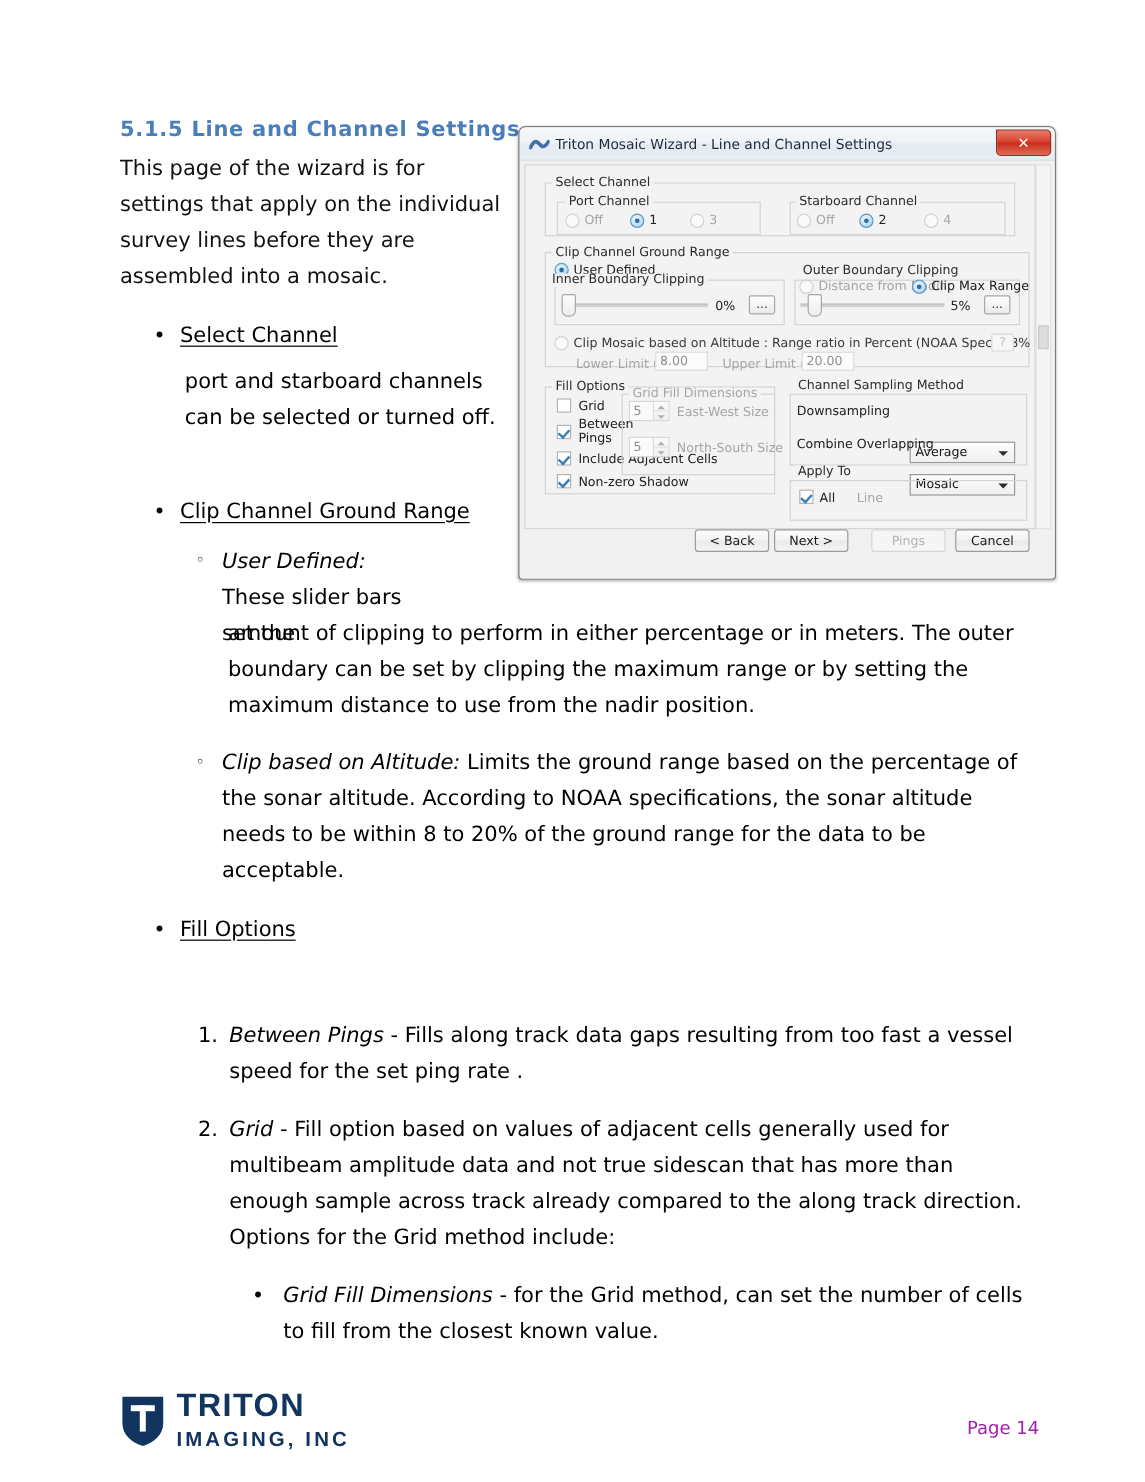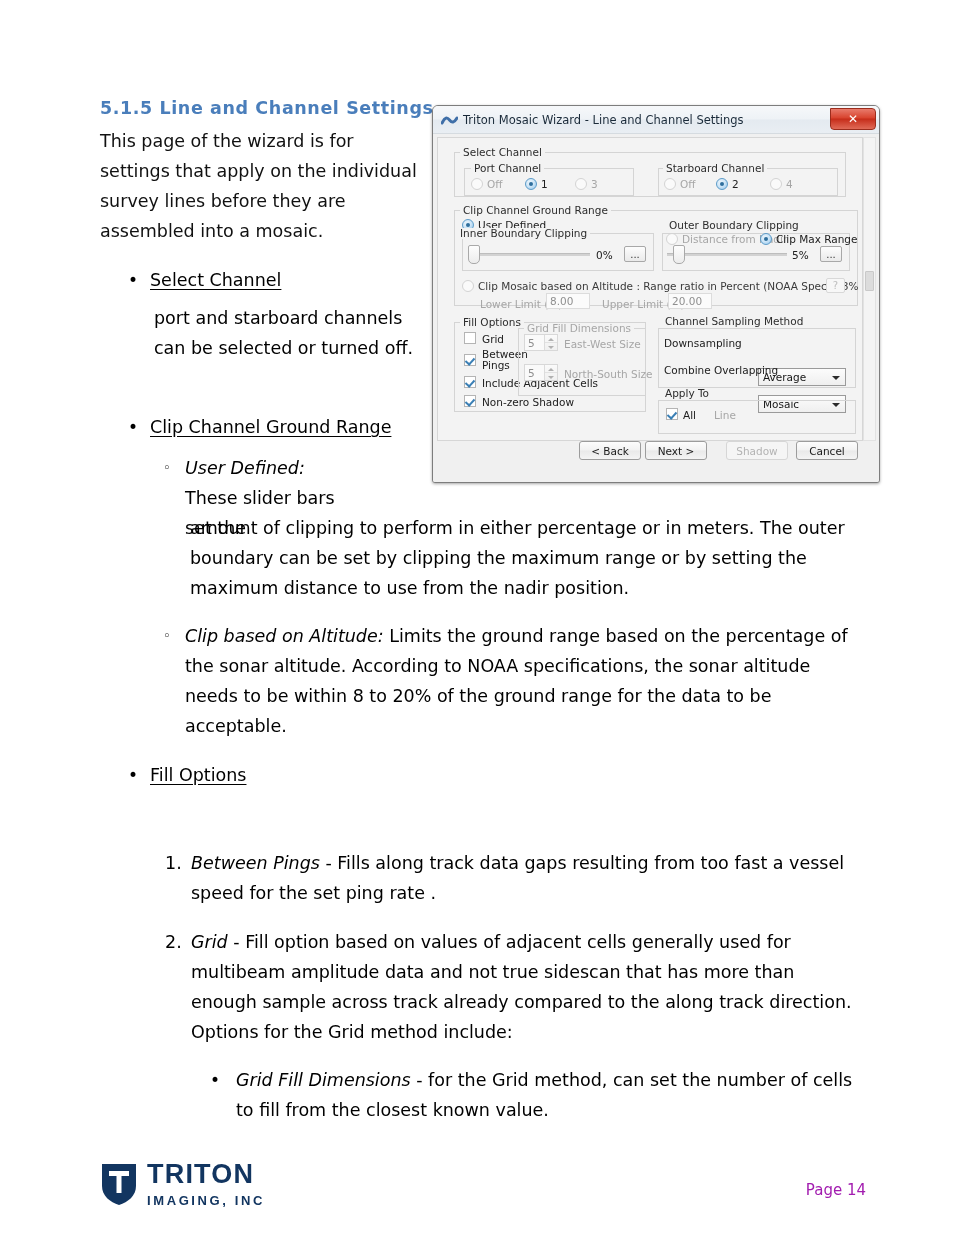--- a/index.html
+++ b/index.html
@@ -109,21 +109,21 @@
   }
   .logo-main {
     font-size: 27px;
     font-weight: bold;
     color: #123560;
     letter-spacing: 1.2px;
     line-height: 1;
     font-family: "Liberation Sans", sans-serif;
   }
   .logo-sub {
-    font-size: 13px;
+    font-size: 17px;
     font-weight: bold;
     color: #123560;
     letter-spacing: 2.6px;
     margin-top: 5px;
     font-family: "Liberation Sans", sans-serif;
   }
   .page-num {
     position: absolute;
     right: 88px;
     top: 1181px;
@@ -631,19 +631,19 @@
         <div class="lbl dis" style="left:276px; top:271px;">Line</div>
         <div class="combo dis" style="left:306px; top:266px; width:102px;">
           <span>070_1818_1</span>
           <span class="arw"></span>
         </div>
 
       </div>
 
       <div class="wbtn" style="left:146px; top:307px;">&lt; Back</div>
       <div class="wbtn" style="left:212px; top:307px;">Next &gt;</div>
-      <div class="wbtn dis" style="left:293px; top:307px;">Shadow</div>
+      <div class="wbtn dis" style="left:293px; top:307px;">Pings</div>
       <div class="wbtn" style="left:363px; top:307px;">Cancel</div>
 
     </div>
   </div>
 
 </div>
 
 </body></html>

